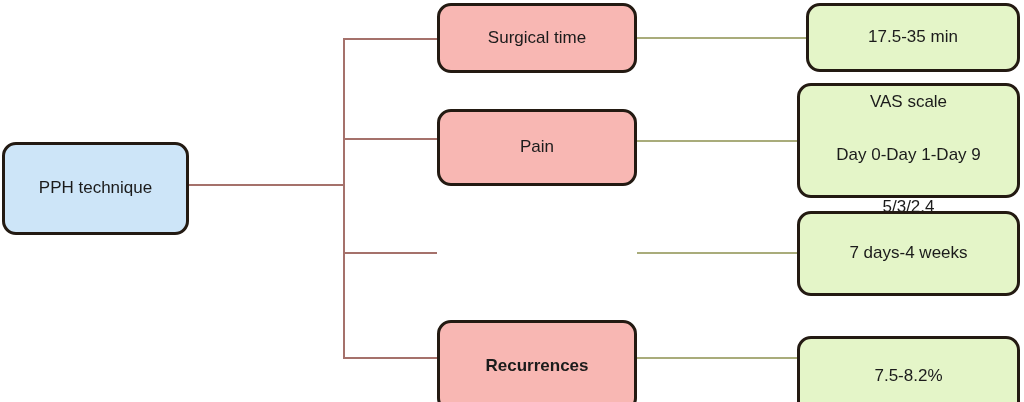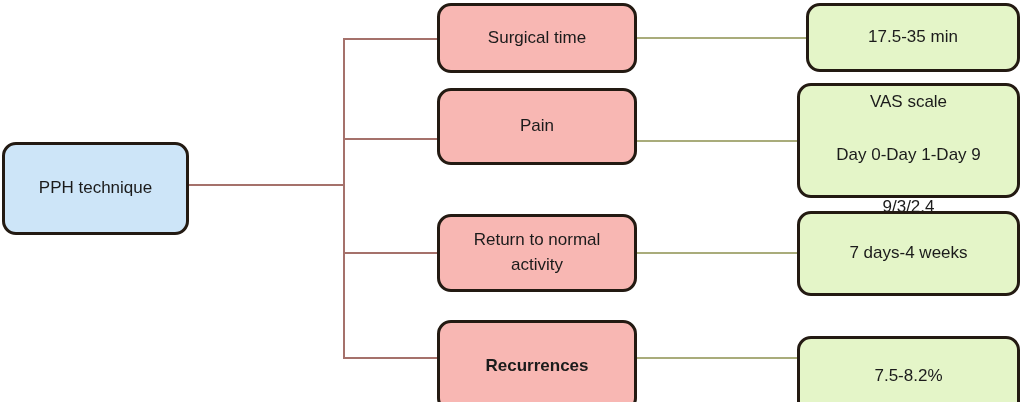--- a/index.html
+++ b/index.html
@@ -29,21 +29,21 @@
     font-size: 17px;
     line-height: 1.45;
   }
   .node-blue  { background: #cde5f8; }
   .node-pink  { background: #f8b7b3; }
   .node-green { background: #e4f5c8; }
 
   .node-root    { left: 2px;   top: 142px; width: 187px; height: 93px; }
 
   .node-m0 { left: 437px; top: 3px;   width: 200px; height: 70px; }
-  .node-m1 { left: 437px; top: 88px; width: 200px; height: 77px; }
+  .node-m1 { left: 437px; top: 109px; width: 200px; height: 77px; }
   .node-m2 { left: 437px; top: 214px; width: 200px; height: 78px; padding: 0 28px; }
   .node-m3 { left: 437px; top: 320px; width: 200px; height: 92px; font-weight: bold; }
 
   .node-r0 { left: 806px; top: 3px;   width: 214px; height: 69px; }
   .node-r1 { left: 797px; top: 83px;  width: 223px; height: 115px; justify-content: space-between; padding: 4px 0; gap: 28px; }
   .node-r2 { left: 797px; top: 211px; width: 223px; height: 85px; }
   .node-r3 { left: 797px; top: 336px; width: 223px; height: 80px; }
 
   .line {
     position: absolute;
@@ -90,34 +90,31 @@
   <div class="node node-pink node-m0">
     <span class="node-label">Surgical time</span>
   </div>
 
   <div class="node node-blue node-root">
     <span class="node-label">PPH technique</span>
   </div>
   <div class="node node-pink node-m1">
     <span class="node-label">Pain</span>
   </div>
-  <div class="node node-pink node-m2">
-    <span class="node-label">Return to normal activity</span>
-  </div>
   <div class="node node-pink node-m3">
     <span class="node-label">Recurrences</span>
   </div>
 
   <div class="node node-green node-r0">
     <span class="node-label">17.5-35 min</span>
   </div>
   <div class="node node-green node-r1">
     <span class="node-label">VAS scale</span>
     <span class="node-label">Day 0-Day 1-Day 9</span>
-    <span class="node-label">9/3/2.4</span>
+    <span class="node-label">5/3/2.4</span>
   </div>
   <div class="node node-green node-r2">
     <span class="node-label">7 days-4 weeks</span>
   </div>
   <div class="node node-green node-r3">
     <span class="node-label">7.5-8.2%</span>
   </div>
 
 </div>
 

